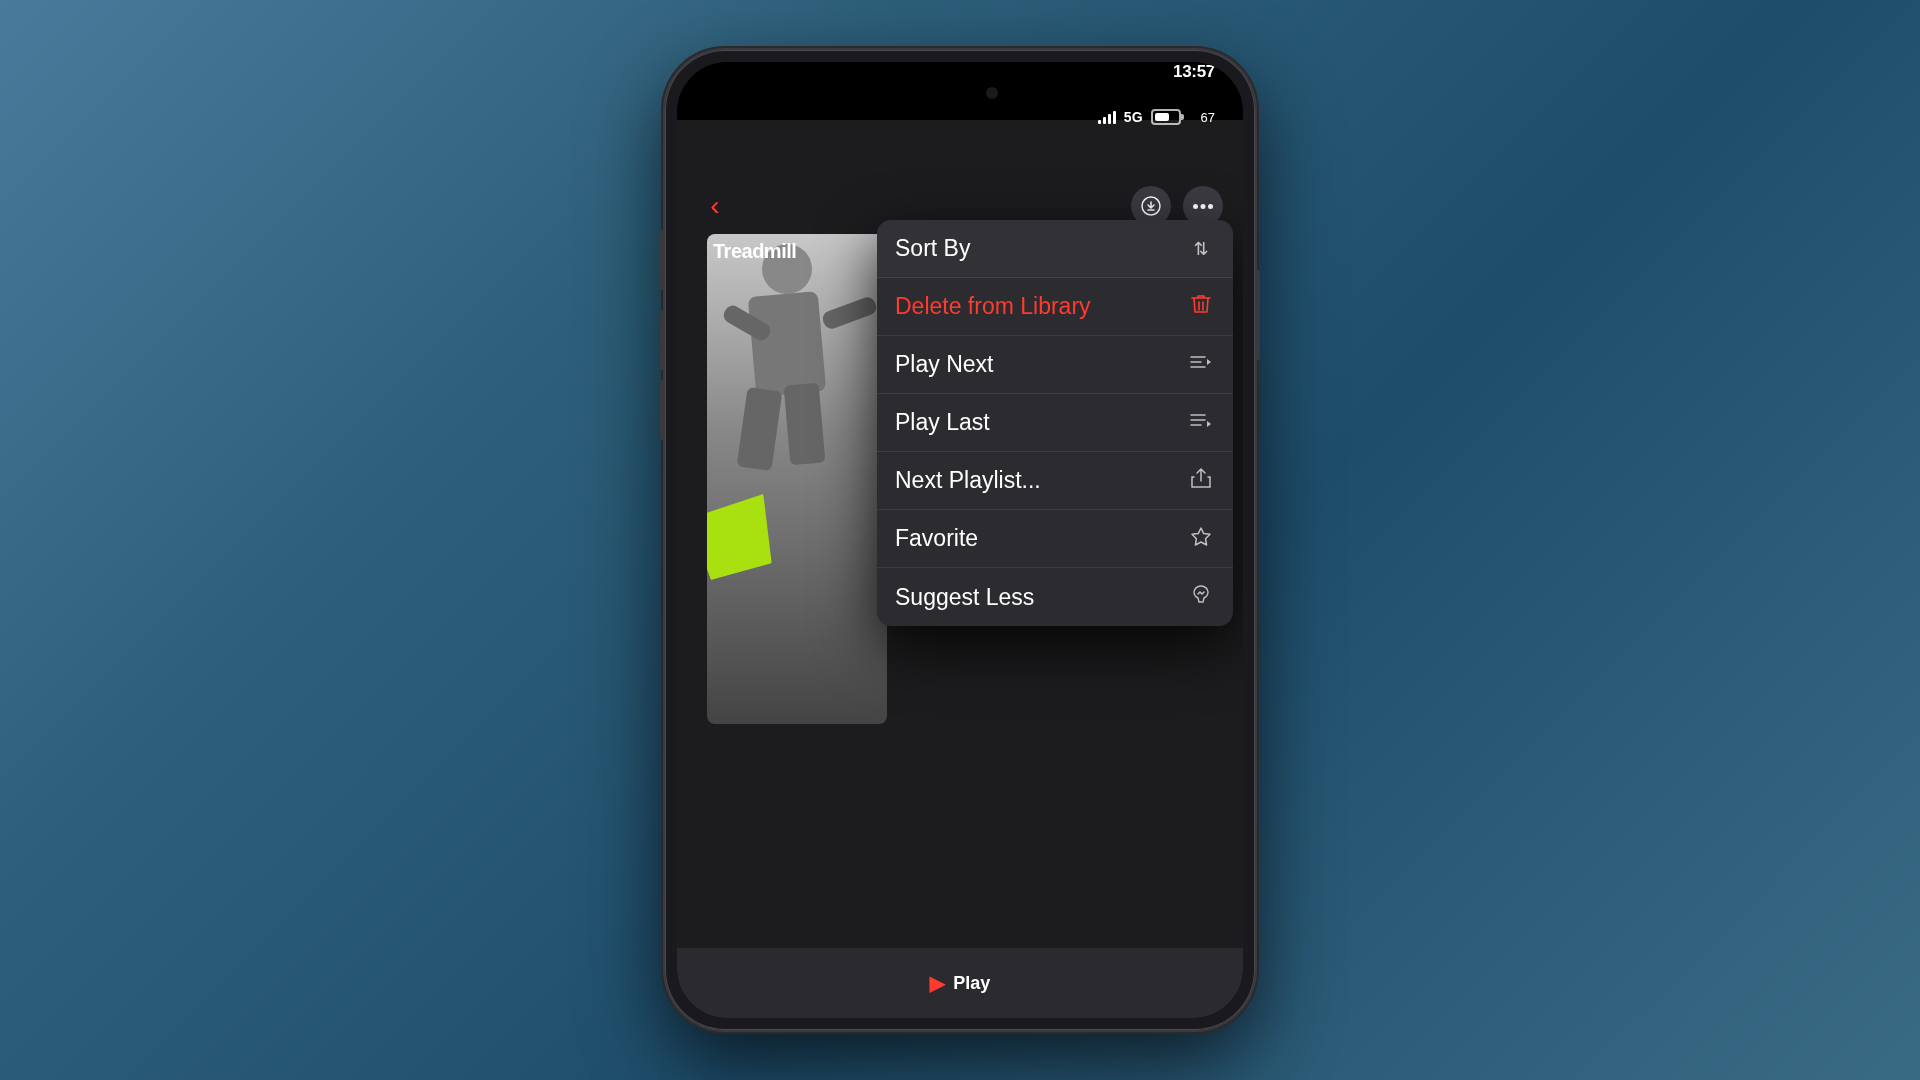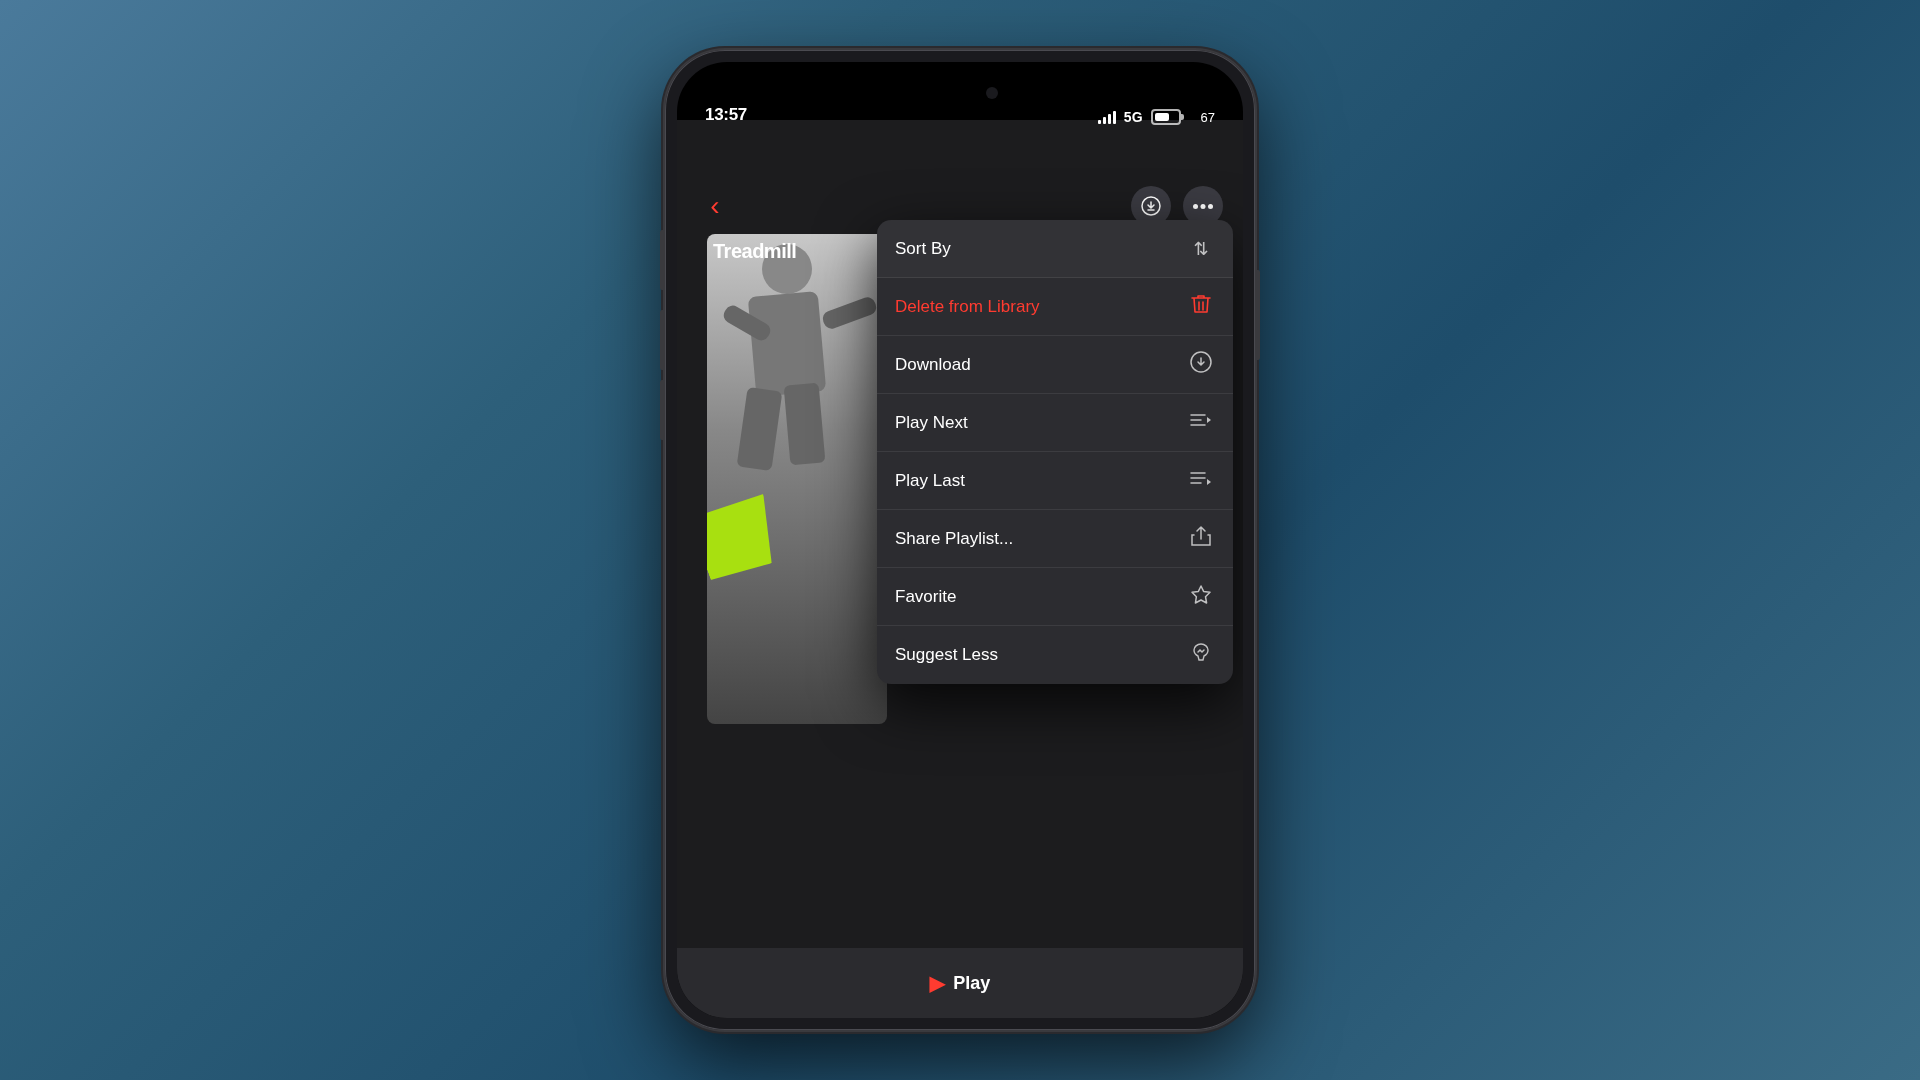--- a/index.html
+++ b/index.html
@@ -97,20 +97,21 @@
       top: 0;
       left: 0;
       right: 0;
       height: 71px;
       display: flex;
       align-items: flex-end;
       justify-content: space-between;
       padding: 0 28px 8px;
       z-index: 50;
       color: white;
+      flex-direction: column;
     }
 
     .status-time {
       font-size: 17px;
       font-weight: 600;
       letter-spacing: -0.3px;
     }
 
     .status-right {
       display: flex;
@@ -277,21 +278,21 @@
       height: 58px;
       cursor: pointer;
       border-bottom: 0.5px solid rgba(255,255,255,0.08);
     }
 
     .menu-item:last-child {
       border-bottom: none;
     }
 
     .menu-item-label {
-      font-size: 17px;
+      font-size: 23px;
       font-weight: 400;
       color: white;
     }
 
     .menu-item-label.red {
       color: #ff3b30;
       font-weight: 500;
     }
 
     .menu-icon {
@@ -434,29 +435,20 @@
 
           <div class="menu-item">
             <span class="menu-item-label red">Delete from Library</span>
             <span class="menu-icon red">
               <svg width="20" height="22" viewBox="0 0 20 22" fill="none">
                 <path d="M1 5h18M7 5V3h6v2M8 9v8M12 9v8M3 5l1 14h12l1-14" stroke="#ff3b30" stroke-width="1.6" stroke-linecap="round" stroke-linejoin="round"></path>
               </svg>
             </span>
           </div>
 
-          <div class="menu-item">
-            <span class="menu-item-label">Download</span>
-            <span class="menu-icon">
-              <svg width="22" height="22" viewBox="0 0 22 22" fill="none">
-                <circle cx="11" cy="11" r="10" stroke="rgba(255,255,255,0.7)" stroke-width="1.5"></circle>
-                <path d="M11 7v6M8 11l3 3 3-3" stroke="rgba(255,255,255,0.7)" stroke-width="1.5" stroke-linecap="round" stroke-linejoin="round"></path>
-              </svg>
-            </span>
-          </div>
 
 
           <div class="menu-item">
             <span class="menu-item-label">Play Next</span>
             <span class="menu-icon">
               <svg width="22" height="18" viewBox="0 0 22 18" fill="none">
                 <path d="M1 4h14M1 9h10M1 14h14" stroke="rgba(255,255,255,0.7)" stroke-width="1.5" stroke-linecap="round"></path>
                 <path d="M17 6l4 3-4 3V6z" fill="rgba(255,255,255,0.7)"></path>
               </svg>
             </span>
@@ -466,21 +458,21 @@
             <span class="menu-item-label">Play Last</span>
             <span class="menu-icon">
               <svg width="22" height="18" viewBox="0 0 22 18" fill="none">
                 <path d="M1 4h14M1 9h14M1 14h10" stroke="rgba(255,255,255,0.7)" stroke-width="1.5" stroke-linecap="round"></path>
                 <path d="M17 10l4 3-4 3v-6z" fill="rgba(255,255,255,0.7)"></path>
               </svg>
             </span>
           </div>
 
           <div class="menu-item">
-            <span class="menu-item-label">Share Playlist...</span>
+            <span class="menu-item-label">Next Playlist...</span>
             <span class="menu-icon">
               <svg width="20" height="22" viewBox="0 0 20 22" fill="none">
                 <path d="M10 14V2M10 2L6 6M10 2l4 4" stroke="rgba(255,255,255,0.7)" stroke-width="1.5" stroke-linecap="round" stroke-linejoin="round"></path>
                 <path d="M3 10H1v10h18V10h-2" stroke="rgba(255,255,255,0.7)" stroke-width="1.5" stroke-linecap="round"></path>
               </svg>
             </span>
           </div>
 
           <div class="menu-item">
             <span class="menu-item-label">Favorite</span>

